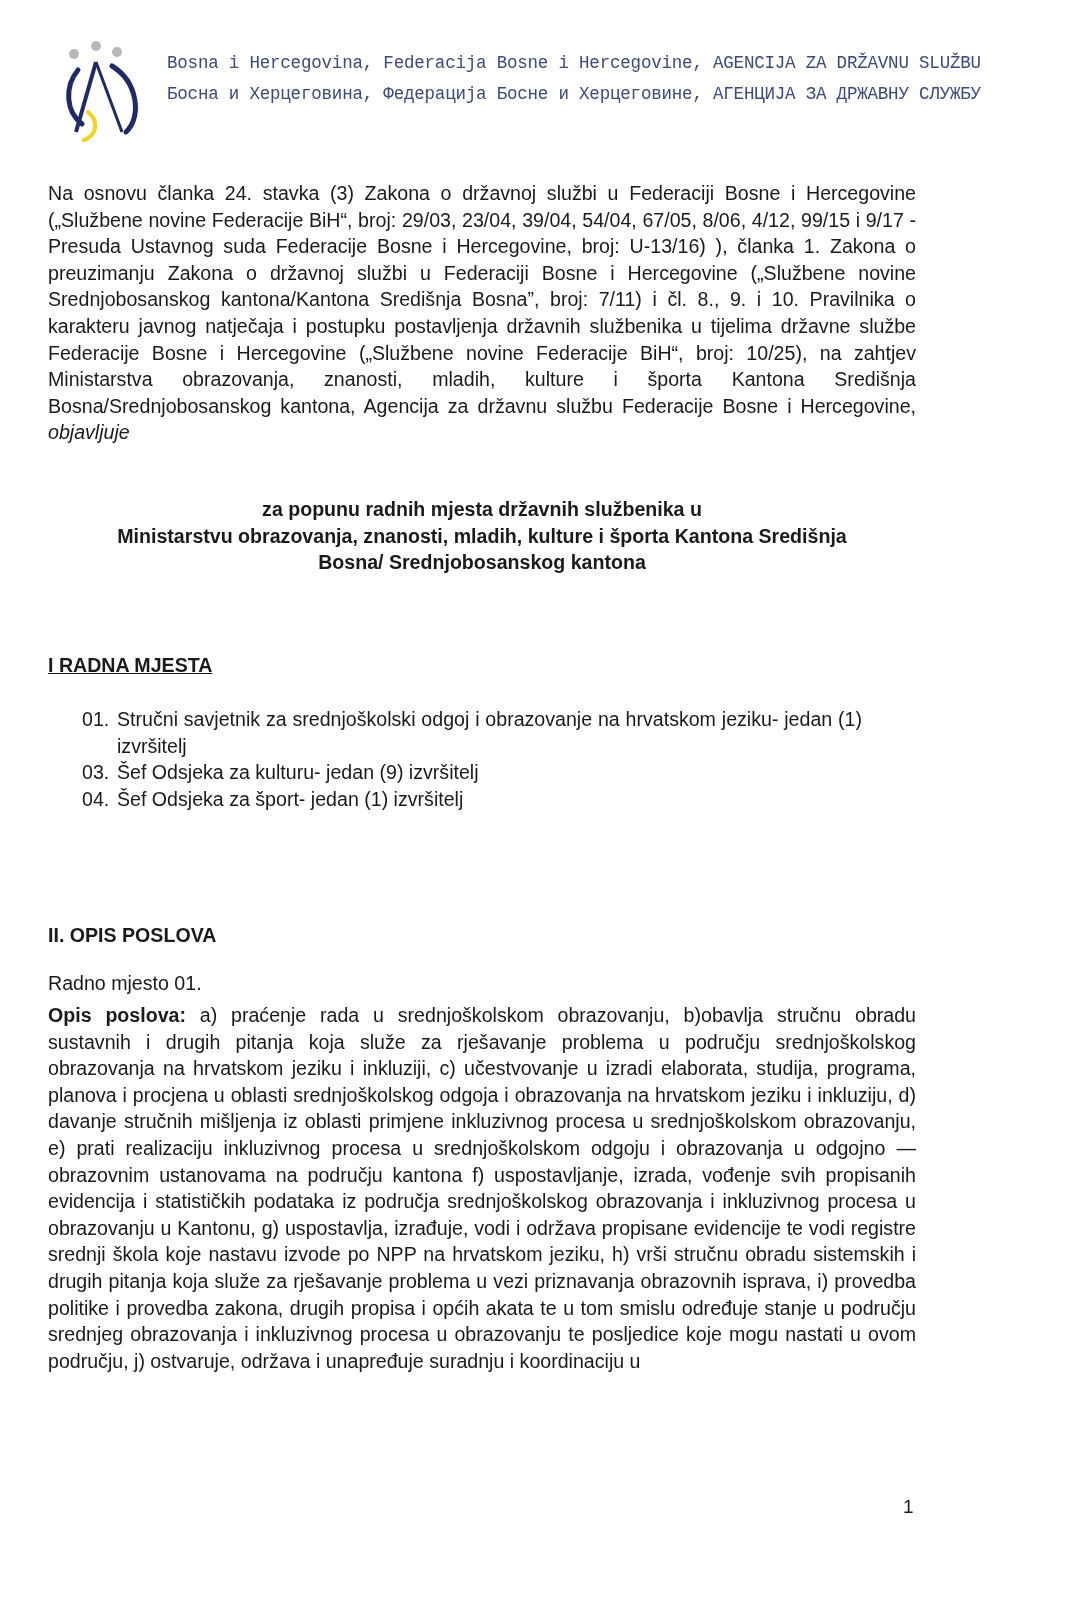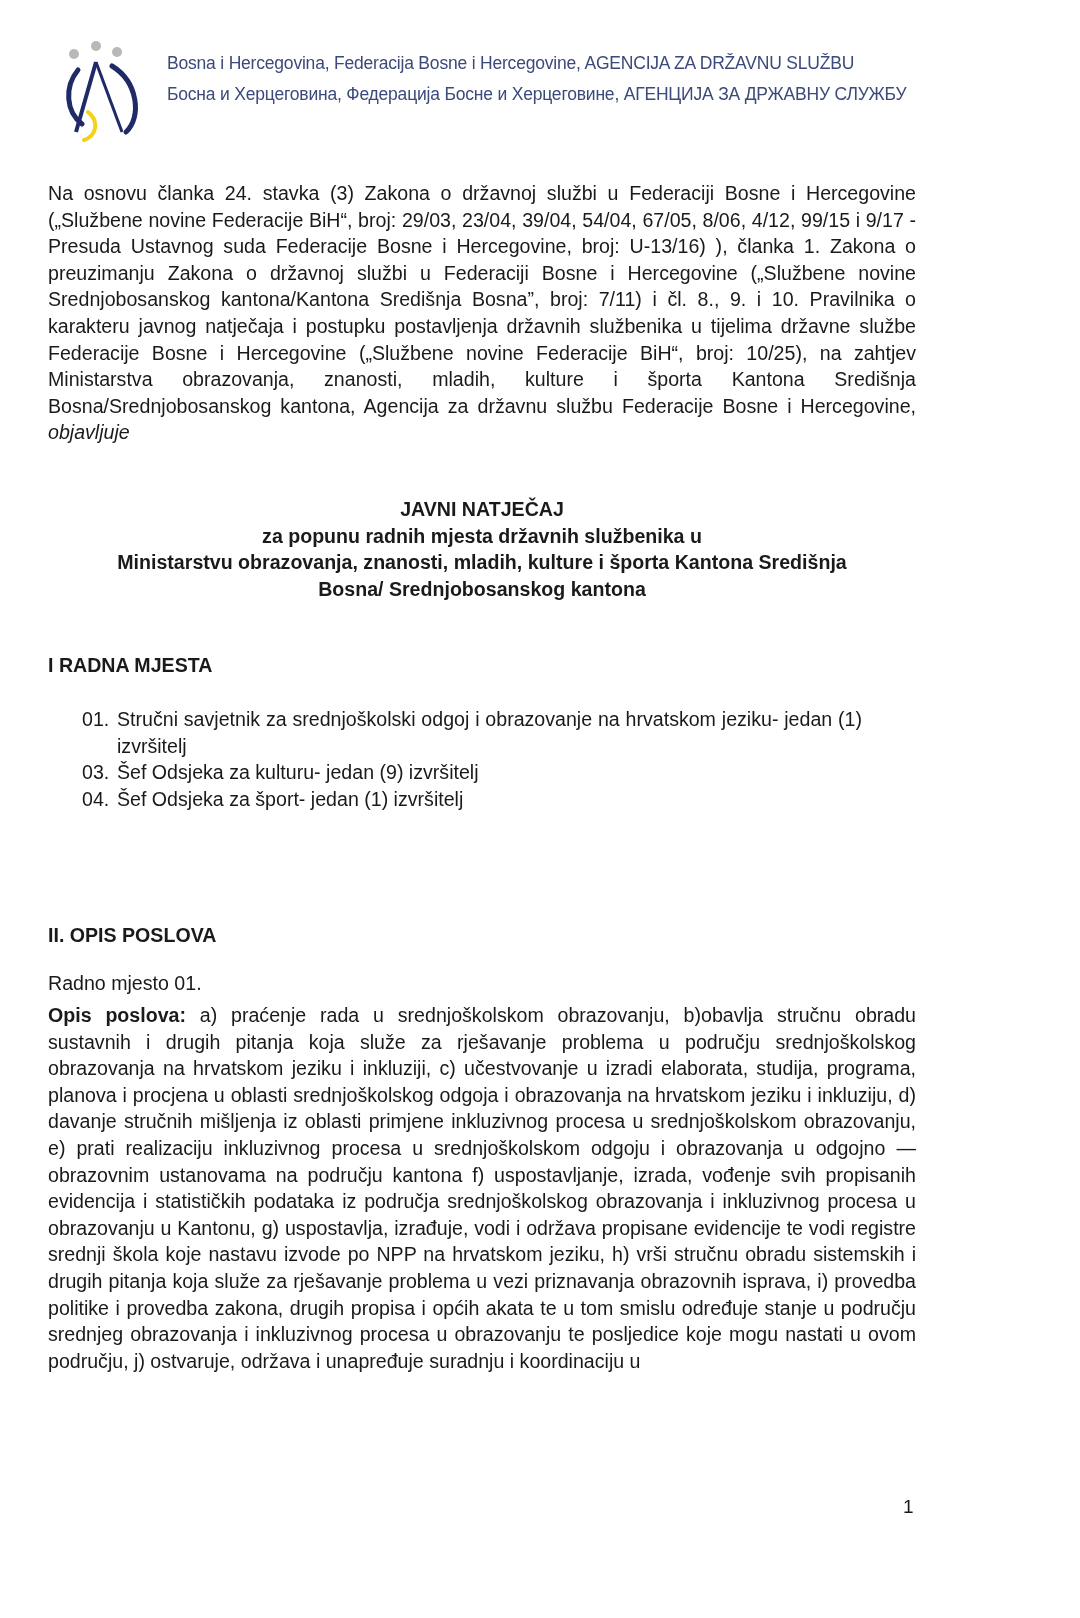--- a/index.html
+++ b/index.html
@@ -1,21 +1,21 @@
 <!DOCTYPE html>
 <html><head>
 <meta charset="utf-8">
 <style>
   html, body { margin: 0; padding: 0; background: #ffffff; }
   body { width: 1080px; height: 1618px; position: relative; overflow: hidden;
          font-family: "Liberation Sans", sans-serif; color: #1a1a1a; }
   .header { position: absolute; left: 60px; top: 32px; width: 900px; height: 110px; }
   .logo { position: absolute; left: 0; top: 0; width: 100px; height: 110px; }
   .agency-lines { position: absolute; left: 107px; top: 16px; }
-  .agency-line { font-size: 17.5px; color: #3b4a7a; line-height: 31px; white-space: nowrap; letter-spacing: -0.2px; }
+  .agency-line { font-size: 17.5px; color: #3b4a7a; line-height: 31px; white-space: nowrap; letter-spacing: -0.2px; font-family: Liberation Mono, monospace; }
 
   .content { position: absolute; left: 48px; top: 180px; width: 868px; }
   .para { font-size: 19.6px; line-height: 26.6px; text-align: justify; margin: 0; }
   .para i { font-style: italic; }
 
   .title-block { position: absolute; left: 48px; top: 496px; width: 868px; text-align: center; font-weight: bold; font-size: 19.6px; line-height: 26.6px; }
 
   .section-h { position: absolute; left: 48px; font-weight: bold; font-size: 19.6px; }
   .list { position: absolute; left: 82px; top: 706px; width: 780px; font-size: 19.6px; line-height: 26.6px; }
   .list-item { display: flex; text-align: justify; }
@@ -51,27 +51,26 @@
 </div>
 
 <div class="content">
   <p class="para">
     <span>Na osnovu članka 24. stavka (3) Zakona o državnoj službi u Federaciji Bosne i Hercegovine („Službene novine Federacije BiH“, broj: 29/03, 23/04, 39/04, 54/04, 67/05, 8/06, 4/12, 99/15 i 9/17 - Presuda Ustavnog suda Federacije Bosne i Hercegovine, broj: U-13/16) ), članka 1.  Zakona o preuzimanju Zakona o državnoj službi u Federaciji Bosne i Hercegovine („Službene novine Srednjobosanskog kantona/Kantona Središnja Bosna”, broj: 7/11) i čl. 8., 9. i 10. Pravilnika o karakteru javnog natječaja i postupku postavljenja državnih službenika u tijelima državne službe Federacije Bosne i Hercegovine („Službene novine Federacije BiH“, broj: 10/25), na zahtjev Ministarstva obrazovanja, znanosti, mladih, kulture i športa Kantona Središnja Bosna/Srednjobosanskog kantona, Agencija za državnu službu Federacije Bosne i Hercegovine,</span>
     <i>objavljuje</i>
   </p>
 </div>
 
 <div class="title-block">
-  <div>JAVNI NATJEČAJ</div>
   <div>za popunu radnih mjesta državnih službenika u</div>
   <div>Ministarstvu obrazovanja, znanosti, mladih, kulture i športa Kantona Središnja</div>
   <div>Bosna/ Srednjobosanskog kantona</div>
 </div>
 
-<div class="section-h" style="top:654px;">I RADNA MJESTA</div>
+<div class="section-h" style="top:654px;text-decoration:underline;">I RADNA MJESTA</div>
 
 <div class="list">
   <div class="list-item">
     <span class="list-num">01.</span>
     <span class="list-text">Stručni savjetnik za srednjoškolski odgoj i obrazovanje na hrvatskom jeziku- jedan (1) izvršitelj</span>
   </div>
   <div class="list-item">
     <span class="list-num">03.</span>
     <span class="list-text">Šef Odsjeka za kulturu- jedan (9) izvršitelj</span>
   </div>

